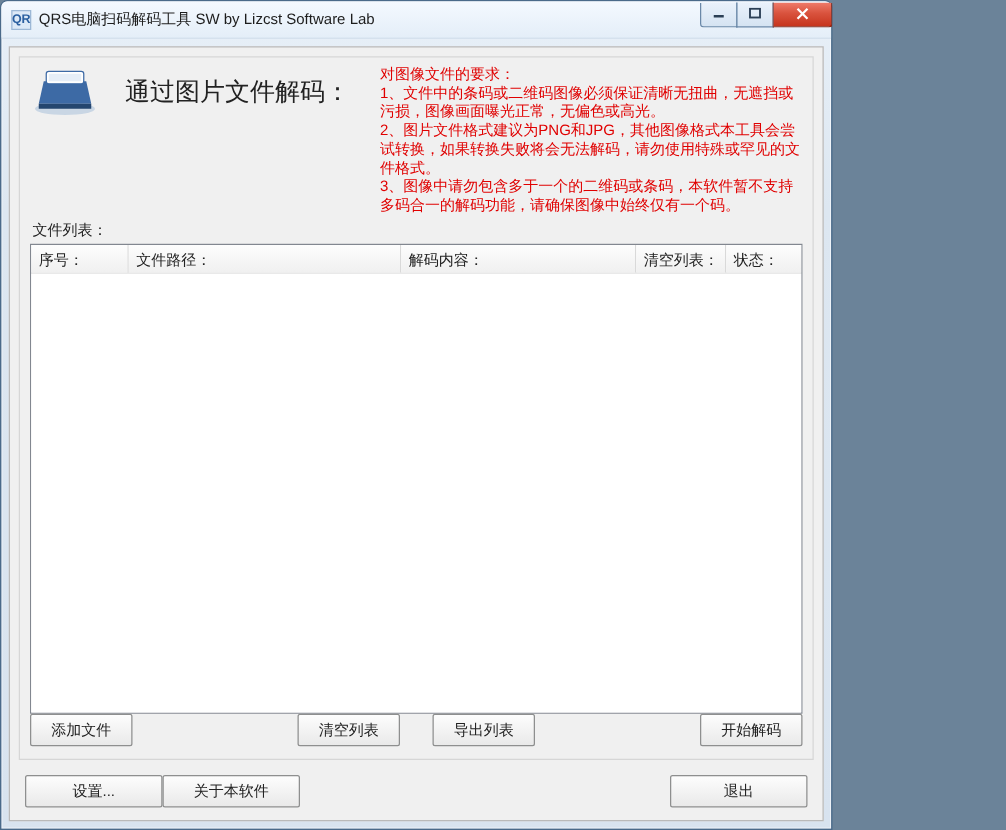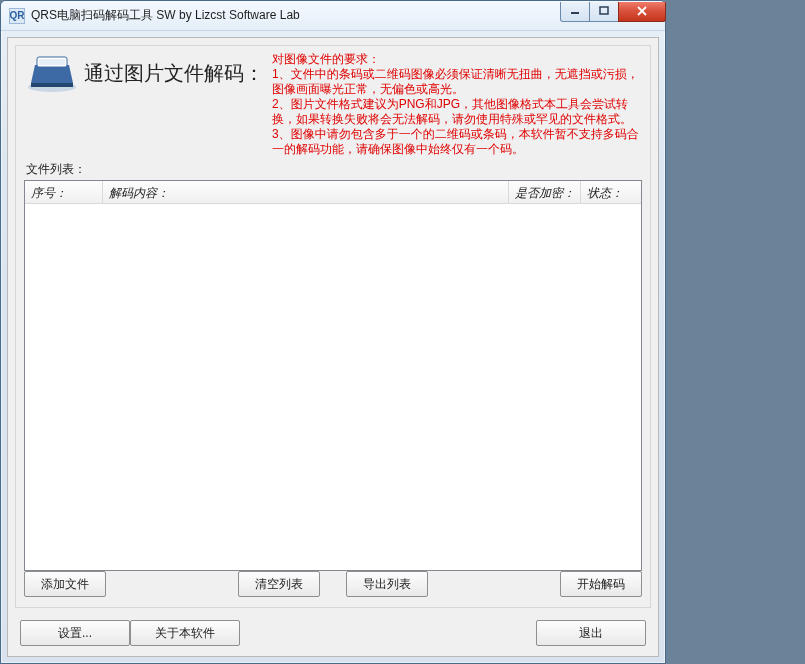--- a/index.html
+++ b/index.html
@@ -77,21 +77,21 @@
     padding: 6px 8px 10px 8px;
     position: relative;
     flex: 1;
     display: flex;
     flex-direction: column;
     background: #f0f0f0;
   }
   .header-row {
     display: flex;
     align-items: flex-start;
-    gap: 4px;
+    gap: 20px;
   }
   .scanner-icon {
     width: 56px; height: 42px;
     display:flex; align-items:center; justify-content:center;
   }
   .heading {
     font-size: 20px;
     font-weight: 500;
     color: #222;
     white-space: nowrap;
@@ -121,21 +121,20 @@
     height: 23px;
     border-bottom: 1px solid #d9d9d9;
   }
   .th {
     background: linear-gradient(#fdfdfd, #f0f0f0);
     border-right: 1px solid #d9d9d9;
     padding: 4px 6px 0 6px;
     color: #222;
     white-space: nowrap;
     overflow: hidden;
-    font-style: italic;
   }
   .th:last-child { border-right: none; }
   .tbody { flex:1; background:#fff; }
   .button-row {
     display: flex;
     gap: 26px;
     margin-top: 0;
     align-items: flex-start;
   }
   .spacer { flex: 1; }
@@ -201,22 +200,23 @@
           <div>2、图片文件格式建议为PNG和JPG，其他图像格式本工具会尝试转换，如果转换失败将会无法解码，请勿使用特殊或罕见的文件格式。</div>
           <div>3、图像中请勿包含多于一个的二维码或条码，本软件暂不支持多码合一的解码功能，请确保图像中始终仅有一个码。</div>
         </div>
       </div>
 
       <div class="list-label">文件列表：</div>
 
       <div class="table-wrap">
         <div class="thead">
           <div class="th" style="width:78px">序号：</div>
+          <div class="th" style="width:218px">文件路径：</div>
           <div class="th" style="flex:1">解码内容：</div>
-          <div class="th" style="width:72px">是否加密：</div>
+          <div class="th" style="width:72px">清空列表：</div>
           <div class="th" style="width:60px">状态：</div>
         </div>
         <div class="tbody"></div>
       </div>
 
       <div class="button-row">
         <button class="btn">添加文件</button>
         <div style="width:80px"></div>
         <button class="btn">清空列表</button>
         <button class="btn">导出列表</button>

